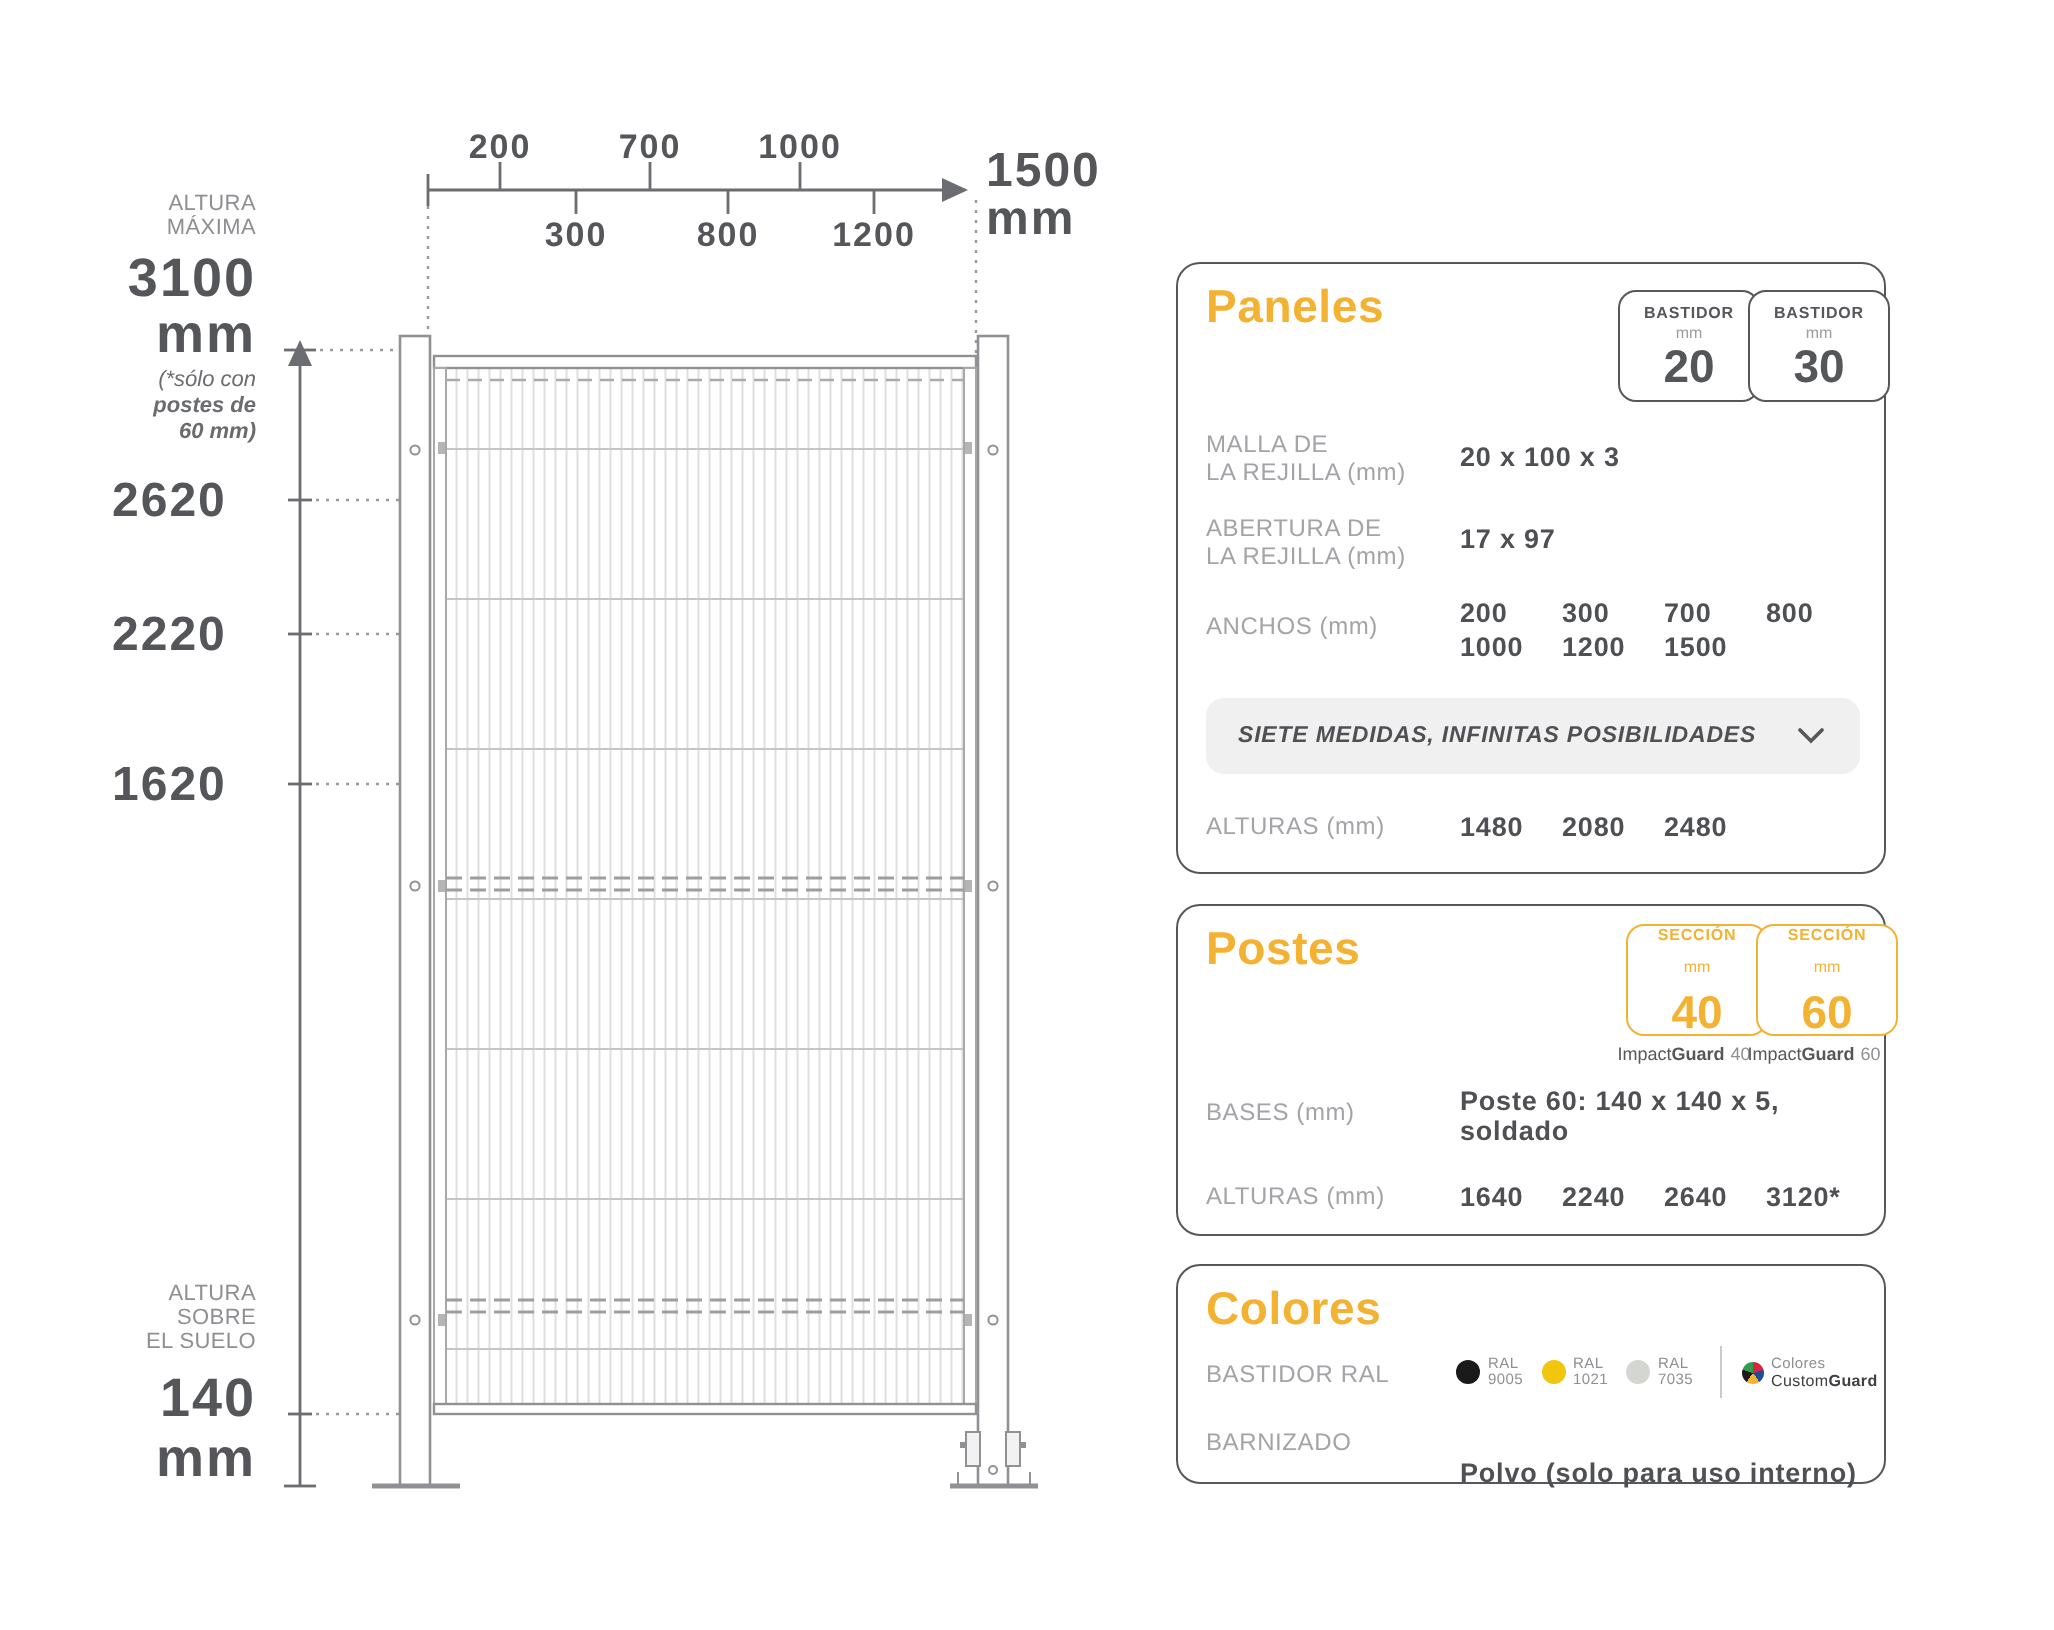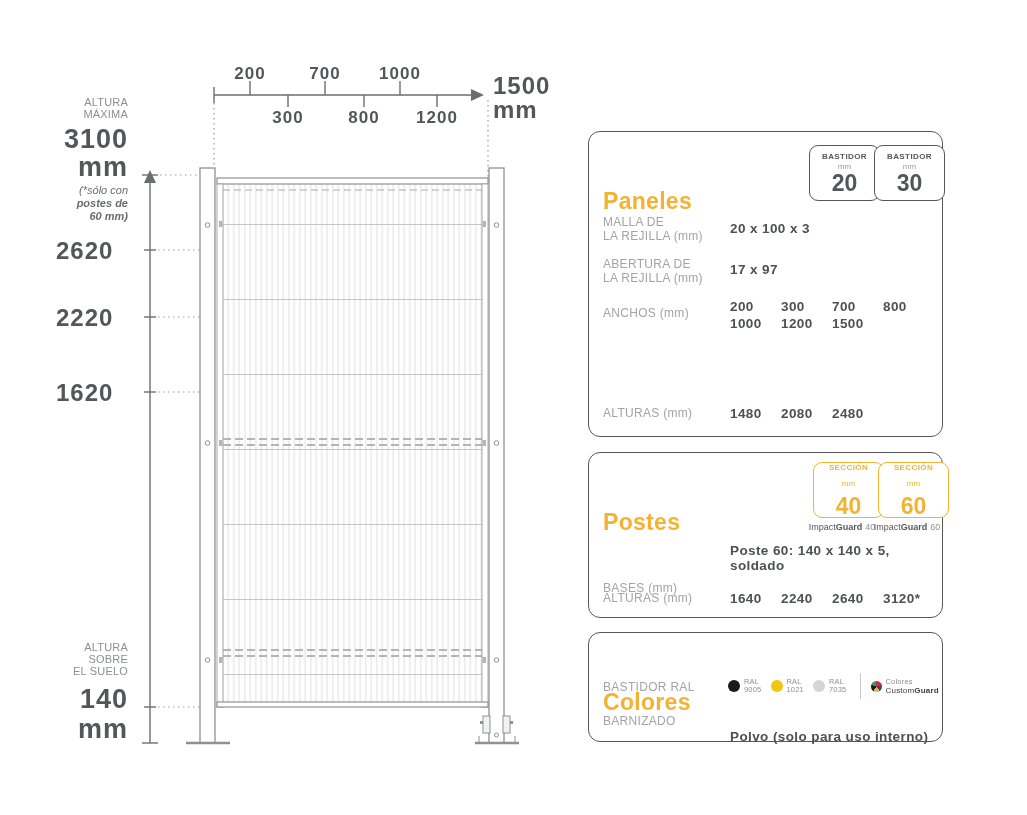--- a/index.html
+++ b/index.html
@@ -10,21 +10,21 @@
   .dim-num{font-size:17px;font-weight:800;color:#54565A;letter-spacing:1px;text-align:center;}
   .dim-big{font-size:27px;font-weight:800;color:#54565A;letter-spacing:1px;text-align:right;}
   .dim-big2{font-size:24px;font-weight:800;color:#54565A;letter-spacing:1px;text-align:left;}
   .dim-total{font-size:24px;font-weight:800;color:#54565A;letter-spacing:1px;text-align:left;line-height:24px;}
   .dim-small{font-size:11px;color:#8D8F92;text-align:right;line-height:12px;letter-spacing:.2px;}
   .dim-note{font-size:11px;font-style:italic;color:#6A6C6F;text-align:right;line-height:13px;}
   .dim-note b{font-weight:800;}
   
   .card{position:absolute;left:588px;width:355px;border:1.6px solid #55575B;border-radius:12px;
         background:#fff;box-sizing:border-box;}
-  .card-title{position:absolute;left:14px;top:8px;font-size:23px;font-weight:800;letter-spacing:.3px;margin-top:48px;}
+  .card-title{position:absolute;left:14px;top:8px;font-size:23px;font-weight:800;letter-spacing:.3px;}
   .row-label{position:absolute;font-size:12px;color:#A2A4A7;line-height:13.5px;letter-spacing:.3px;}
   .row-value{position:absolute;font-size:13.5px;font-weight:700;color:#4E5054;letter-spacing:.4px;}
   .badge{position:absolute;width:71px;height:56px;border:1.8px solid #55575B;border-radius:9px;
          display:flex;flex-direction:column;align-items:center;justify-content:center;box-sizing:border-box;background:#fff;}
   .badge .b-label{font-size:8px;font-weight:700;color:#55575B;letter-spacing:.4px;}
   .badge .b-unit{font-size:8px;color:#9B9DA0;margin:1px 0;}
   .badge .b-value{font-size:23px;font-weight:800;color:#54565A;line-height:22px;}
   .badge.yellow{border-color:var(--accent);justify-content:space-between;}
   .badge.yellow .b-label,.badge.yellow .b-unit,.badge.yellow .b-value{color:var(--accent);}
   .badge-caption{position:absolute;width:70px;text-align:center;font-size:9px;color:#55575B;white-space:nowrap;}
@@ -198,20 +198,26 @@
 
     <div class="row-label" style="left:14px;top:175px;">ANCHOS (mm)</div>
     <div class="row-value" style="left:141px;top:167px;">200</div>
     <div class="row-value" style="left:192px;top:167px;">300</div>
     <div class="row-value" style="left:243px;top:167px;">700</div>
     <div class="row-value" style="left:294px;top:167px;">800</div>
     <div class="row-value" style="left:141px;top:184px;">1000</div>
     <div class="row-value" style="left:192px;top:184px;">1200</div>
     <div class="row-value" style="left:243px;top:184px;">1500</div>
 
+    <div class="banner">
+      <span class="banner-text">SIETE MEDIDAS, INFINITAS POSIBILIDADES</span>
+      <svg class="banner-chevron" width="13" height="8" viewBox="0 0 13 8">
+        <polyline points="1,1 6.5,6.5 12,1" fill="none" stroke="#55575B" stroke-width="1.8" stroke-linecap="round"></polyline>
+      </svg>
+    </div>
 
     <div class="row-label" style="left:14px;top:275px;">ALTURAS (mm)</div>
     <div class="row-value" style="left:141px;top:274px;">1480</div>
     <div class="row-value" style="left:192px;top:274px;">2080</div>
     <div class="row-value" style="left:243px;top:274px;">2480</div>
   </div>
 
   <div class="card" style="top:452px;height:166px;">
     <div class="card-title" style="color:var(--accent);">Postes</div>
 
@@ -225,21 +231,21 @@
       <span class="b-unit">mm</span>
       <span class="b-value">60</span>
     </div>
     <div class="badge-caption" style="left:218px;top:69px;">
       <span>Impact</span><span class="cap-bold">Guard</span><span class="cap-num">40</span>
     </div>
     <div class="badge-caption" style="left:283px;top:69px;">
       <span>Impact</span><span class="cap-bold">Guard</span><span class="cap-num">60</span>
     </div>
 
-    <div class="row-label" style="left:14px;top:97px;margin-top:32px;">BASES (mm)</div>
+    <div class="row-label" style="left:14px;top:97px;">BASES (mm)</div>
     <div class="row-value" style="left:141px;top:90px;">Poste 60: 140 x 140 x 5, soldado</div>
 
     <div class="row-label" style="left:14px;top:139px;">ALTURAS (mm)</div>
     <div class="row-value" style="left:141px;top:138px;">1640</div>
     <div class="row-value" style="left:192px;top:138px;">2240</div>
     <div class="row-value" style="left:243px;top:138px;">2640</div>
     <div class="row-value" style="left:294px;top:138px;">3120*</div>
   </div>
 
   <div class="card" style="top:632px;height:110px;">

